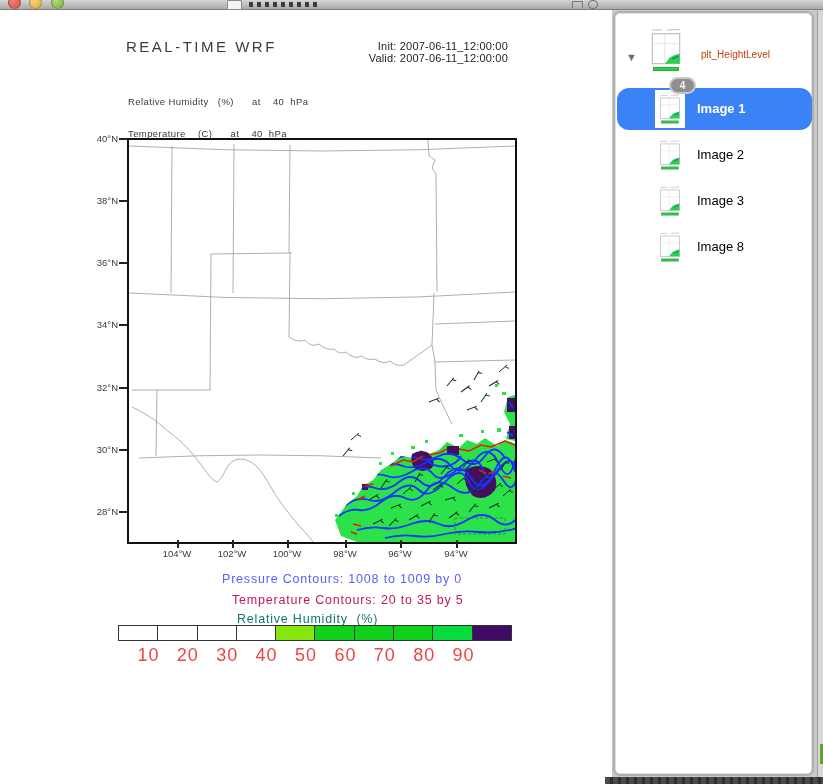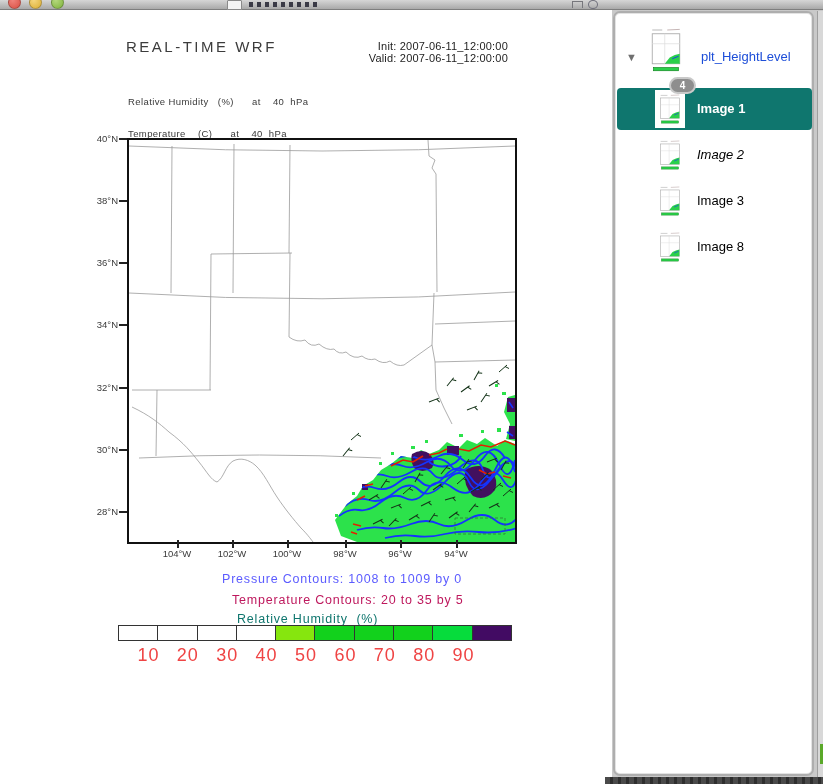--- a/index.html
+++ b/index.html
@@ -45,28 +45,28 @@
     box-shadow:inset 0 0 0 1px #e3e3e3;box-sizing:border-box;z-index:5;
   }
   .right-strip{position:absolute;left:817px;top:11px;width:6px;height:766px;background:#d8d8d8;border-left:1px solid #9f9f9f;z-index:6;}
   .right-strip .greenbit{position:absolute;left:2px;top:733px;width:4px;height:20px;background:#5aa829;}
   .bottom-strip{position:absolute;left:605px;top:777px;width:218px;height:7px;z-index:7;
     background:repeating-linear-gradient(90deg,#4a4a4a 0 5px,#2e2e2e 5px 8px);}
   .group-row{position:absolute;left:4px;top:10px;width:190px;height:68px;}
   .disclosure{position:absolute;left:7px;top:28px;font-size:11px;color:#6f6f6f;}
   .thumb-art{position:relative;background:#fff;}
   .thumb-big{position:absolute;left:28px;top:2px;width:38px;height:50px;}
-  .group-label{position:absolute;left:82px;top:26px;font-size:13px;color:#1d4ed8;}
+  .group-label{position:absolute;left:82px;top:26px;font-size:10px;color:#c2410c;}
   .badge{
     position:absolute;left:50px;top:54px;min-width:13px;height:13px;padding:0 5px;
     background:#8e8e8e;border:2px solid #c9c9c9;border-radius:9px;
     color:#fff;font-size:10px;font-weight:bold;text-align:center;line-height:13px;z-index:9;
   }
   .img-row{position:absolute;left:2px;width:195px;height:42px;}
-  .img-row.selected{background:#0f766e;border-radius:4px;}
+  .img-row.selected{background:#3b82f6;border-radius:12px;}
   .row-thumb{position:absolute;left:40px;top:4px;width:26px;height:34px;}
   .img-row.selected .row-thumb{background:#fff;box-shadow:0 0 0 2px #fff;}
   .row-label{position:absolute;left:80px;top:13px;font-size:13px;color:#000;}
   .img-row.selected .row-label{color:#fff;font-weight:bold;}
 </style>
 </head>
 <body>
 
 <div class="titlebar">
   <div class="tl red"></div>
@@ -295,21 +295,21 @@
           <line x1="16" y1="4" x2="26" y2="3.5" stroke="#c6b6b6" stroke-width="0.8"></line>
           <rect x="4" y="7" width="22" height="24" fill="#fff" stroke="#aaa" stroke-width="0.7"></rect>
           <line x1="4" y1="15" x2="26" y2="15" stroke="#ddd" stroke-width="0.6"></line>
           <line x1="14" y1="7" x2="14" y2="31" stroke="#ddd" stroke-width="0.6"></line>
           <path d="M14,31 L18,26 L22,24 L26,23 L26,31 Z" fill="#2ad04a"></path>
           <path d="M20,27 L25,25" stroke="#1433ff" stroke-width="0.7" fill="none"></path>
           <rect x="5" y="34" width="20" height="2.6" fill="#2ad04a" stroke="#0b7d18" stroke-width="0.5"></rect>
         </svg></div>
     <span class="row-label">Image 1</span>
   </div>
-  <div class="img-row" style="top:121px;font-style:italic;">
+  <div class="img-row" style="top:121px;">
     <div class="thumb-art row-thumb"><svg width="26" height="34" viewBox="0 0 30 40">
           <rect x="1" y="1" width="28" height="38" fill="#fff"></rect>
           <line x1="4" y1="4" x2="12" y2="4" stroke="#b9b9b9" stroke-width="0.8"></line>
           <line x1="16" y1="4" x2="26" y2="3.5" stroke="#c6b6b6" stroke-width="0.8"></line>
           <rect x="4" y="7" width="22" height="24" fill="#fff" stroke="#aaa" stroke-width="0.7"></rect>
           <line x1="4" y1="15" x2="26" y2="15" stroke="#ddd" stroke-width="0.6"></line>
           <line x1="14" y1="7" x2="14" y2="31" stroke="#ddd" stroke-width="0.6"></line>
           <path d="M14,31 L18,26 L22,24 L26,23 L26,31 Z" fill="#2ad04a"></path>
           <path d="M20,27 L25,25" stroke="#1433ff" stroke-width="0.7" fill="none"></path>
           <rect x="5" y="34" width="20" height="2.6" fill="#2ad04a" stroke="#0b7d18" stroke-width="0.5"></rect>

